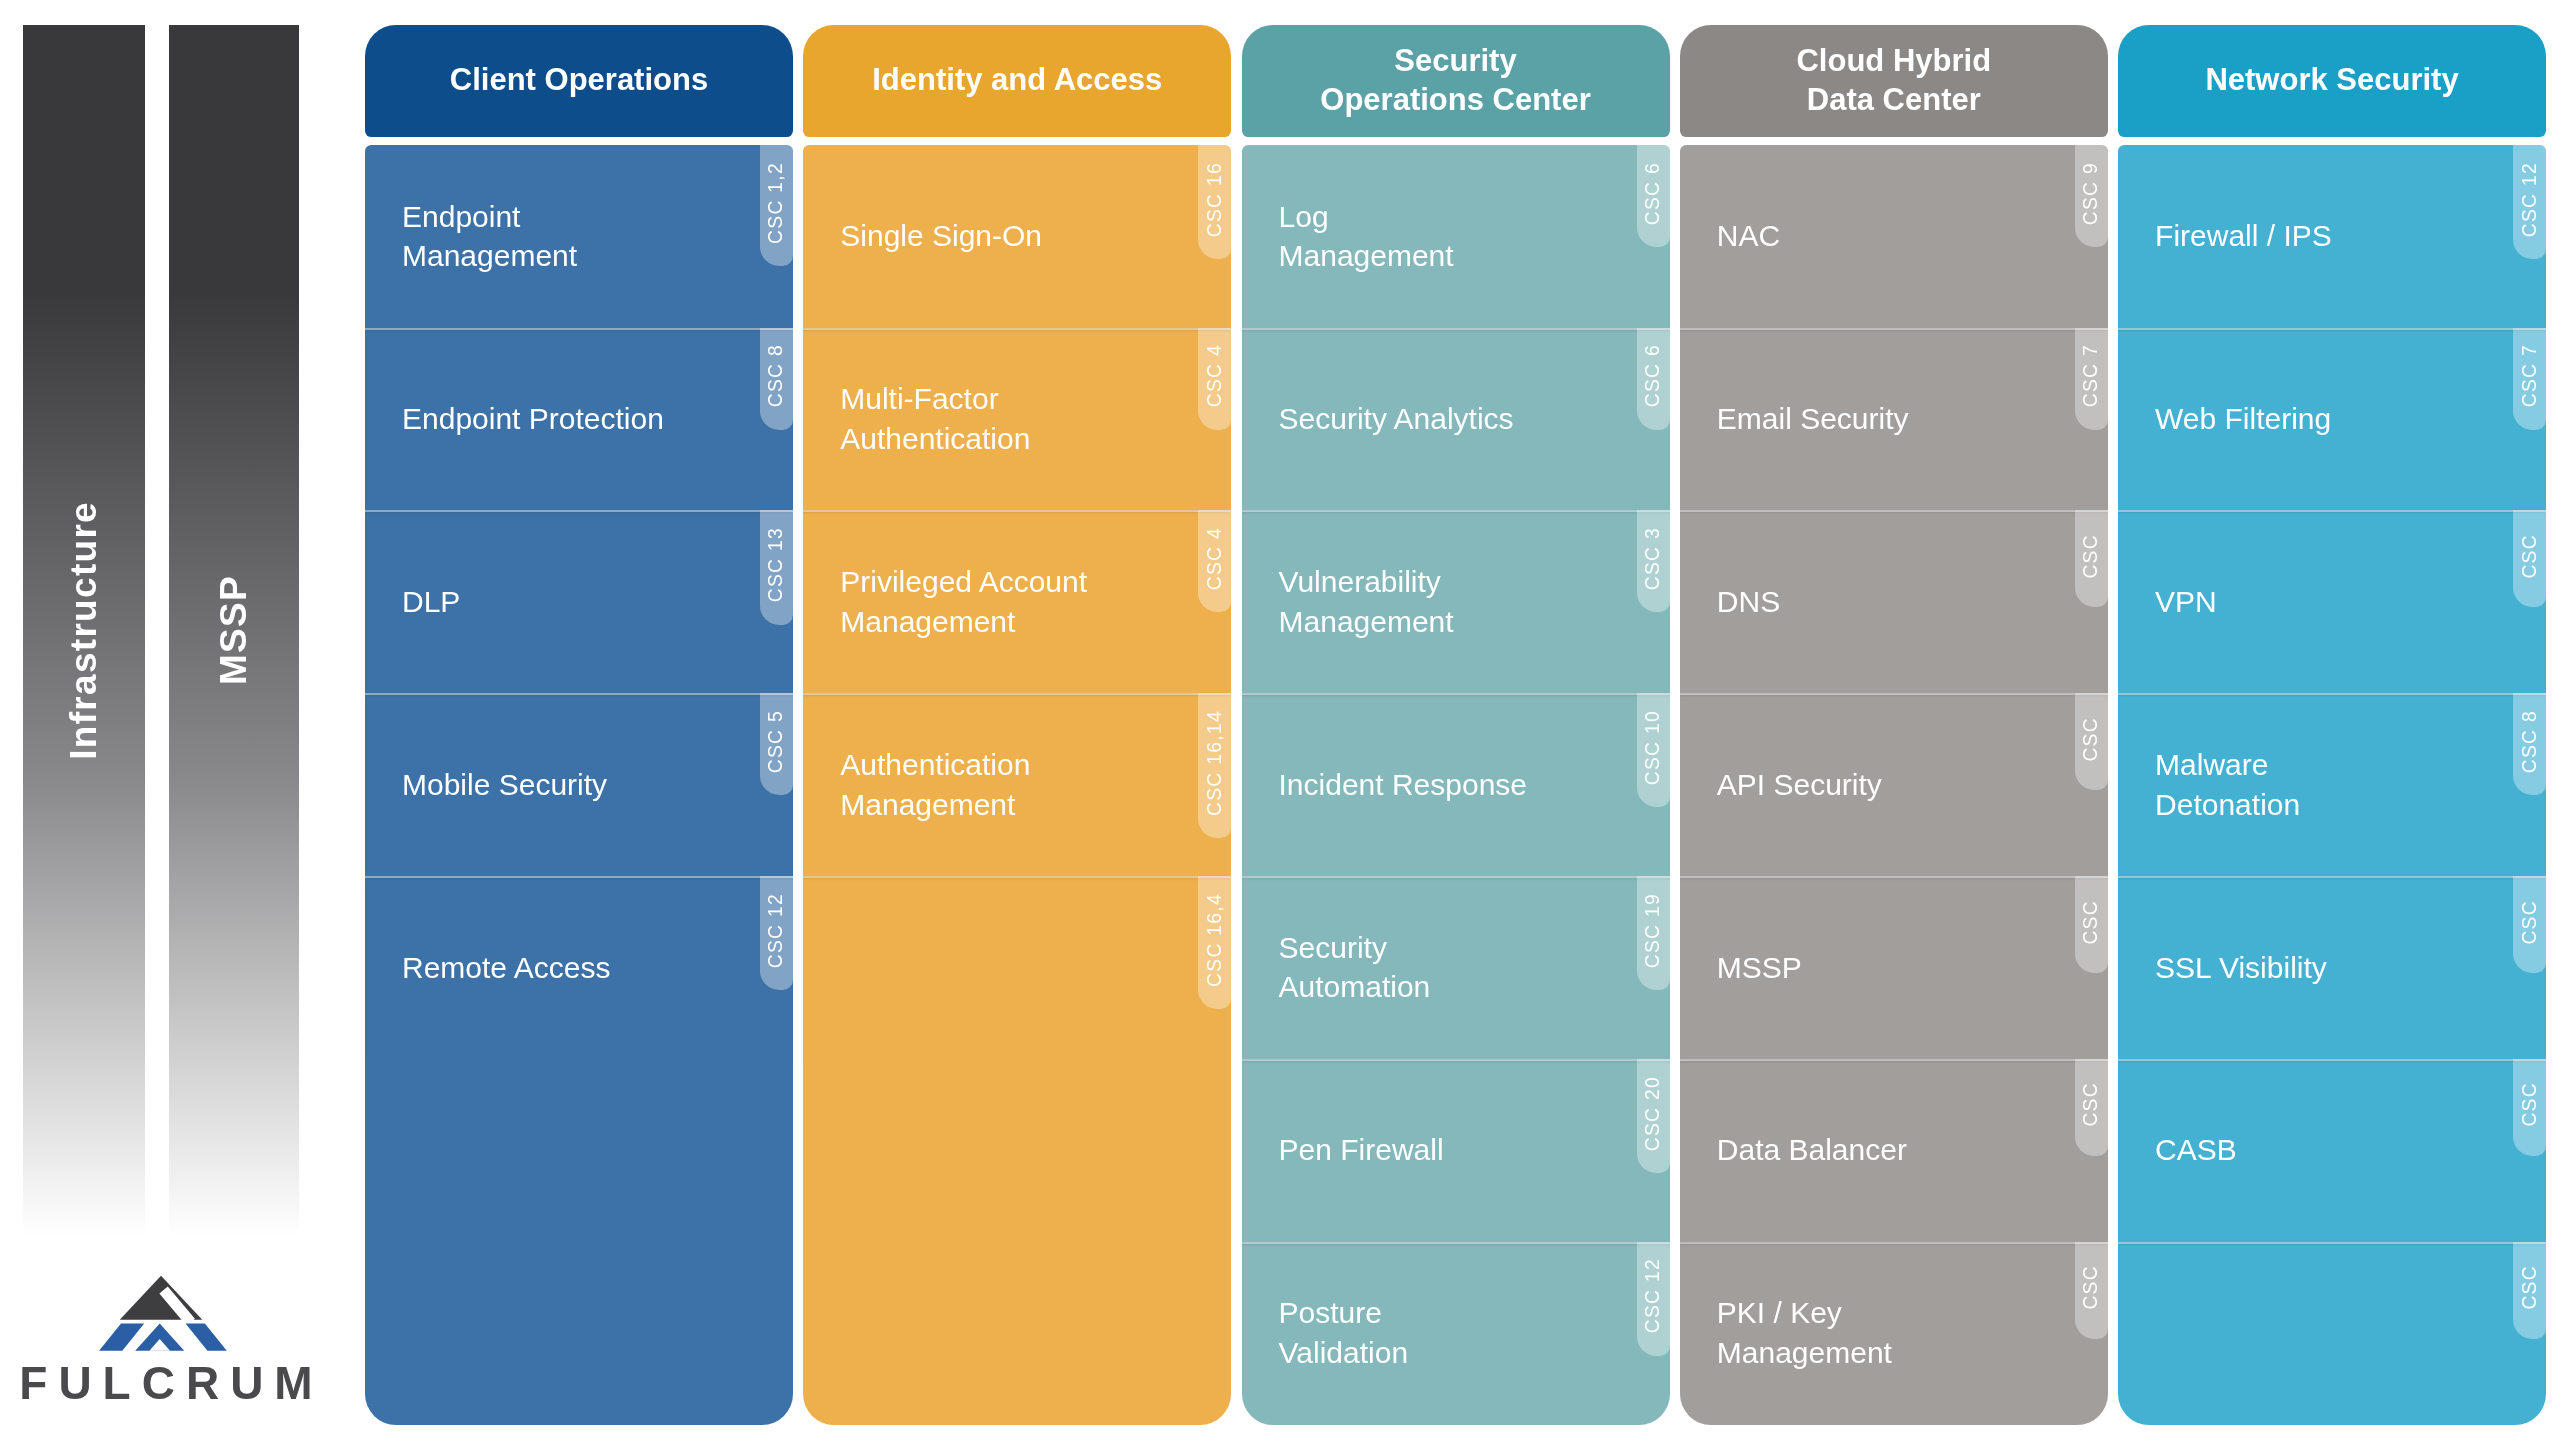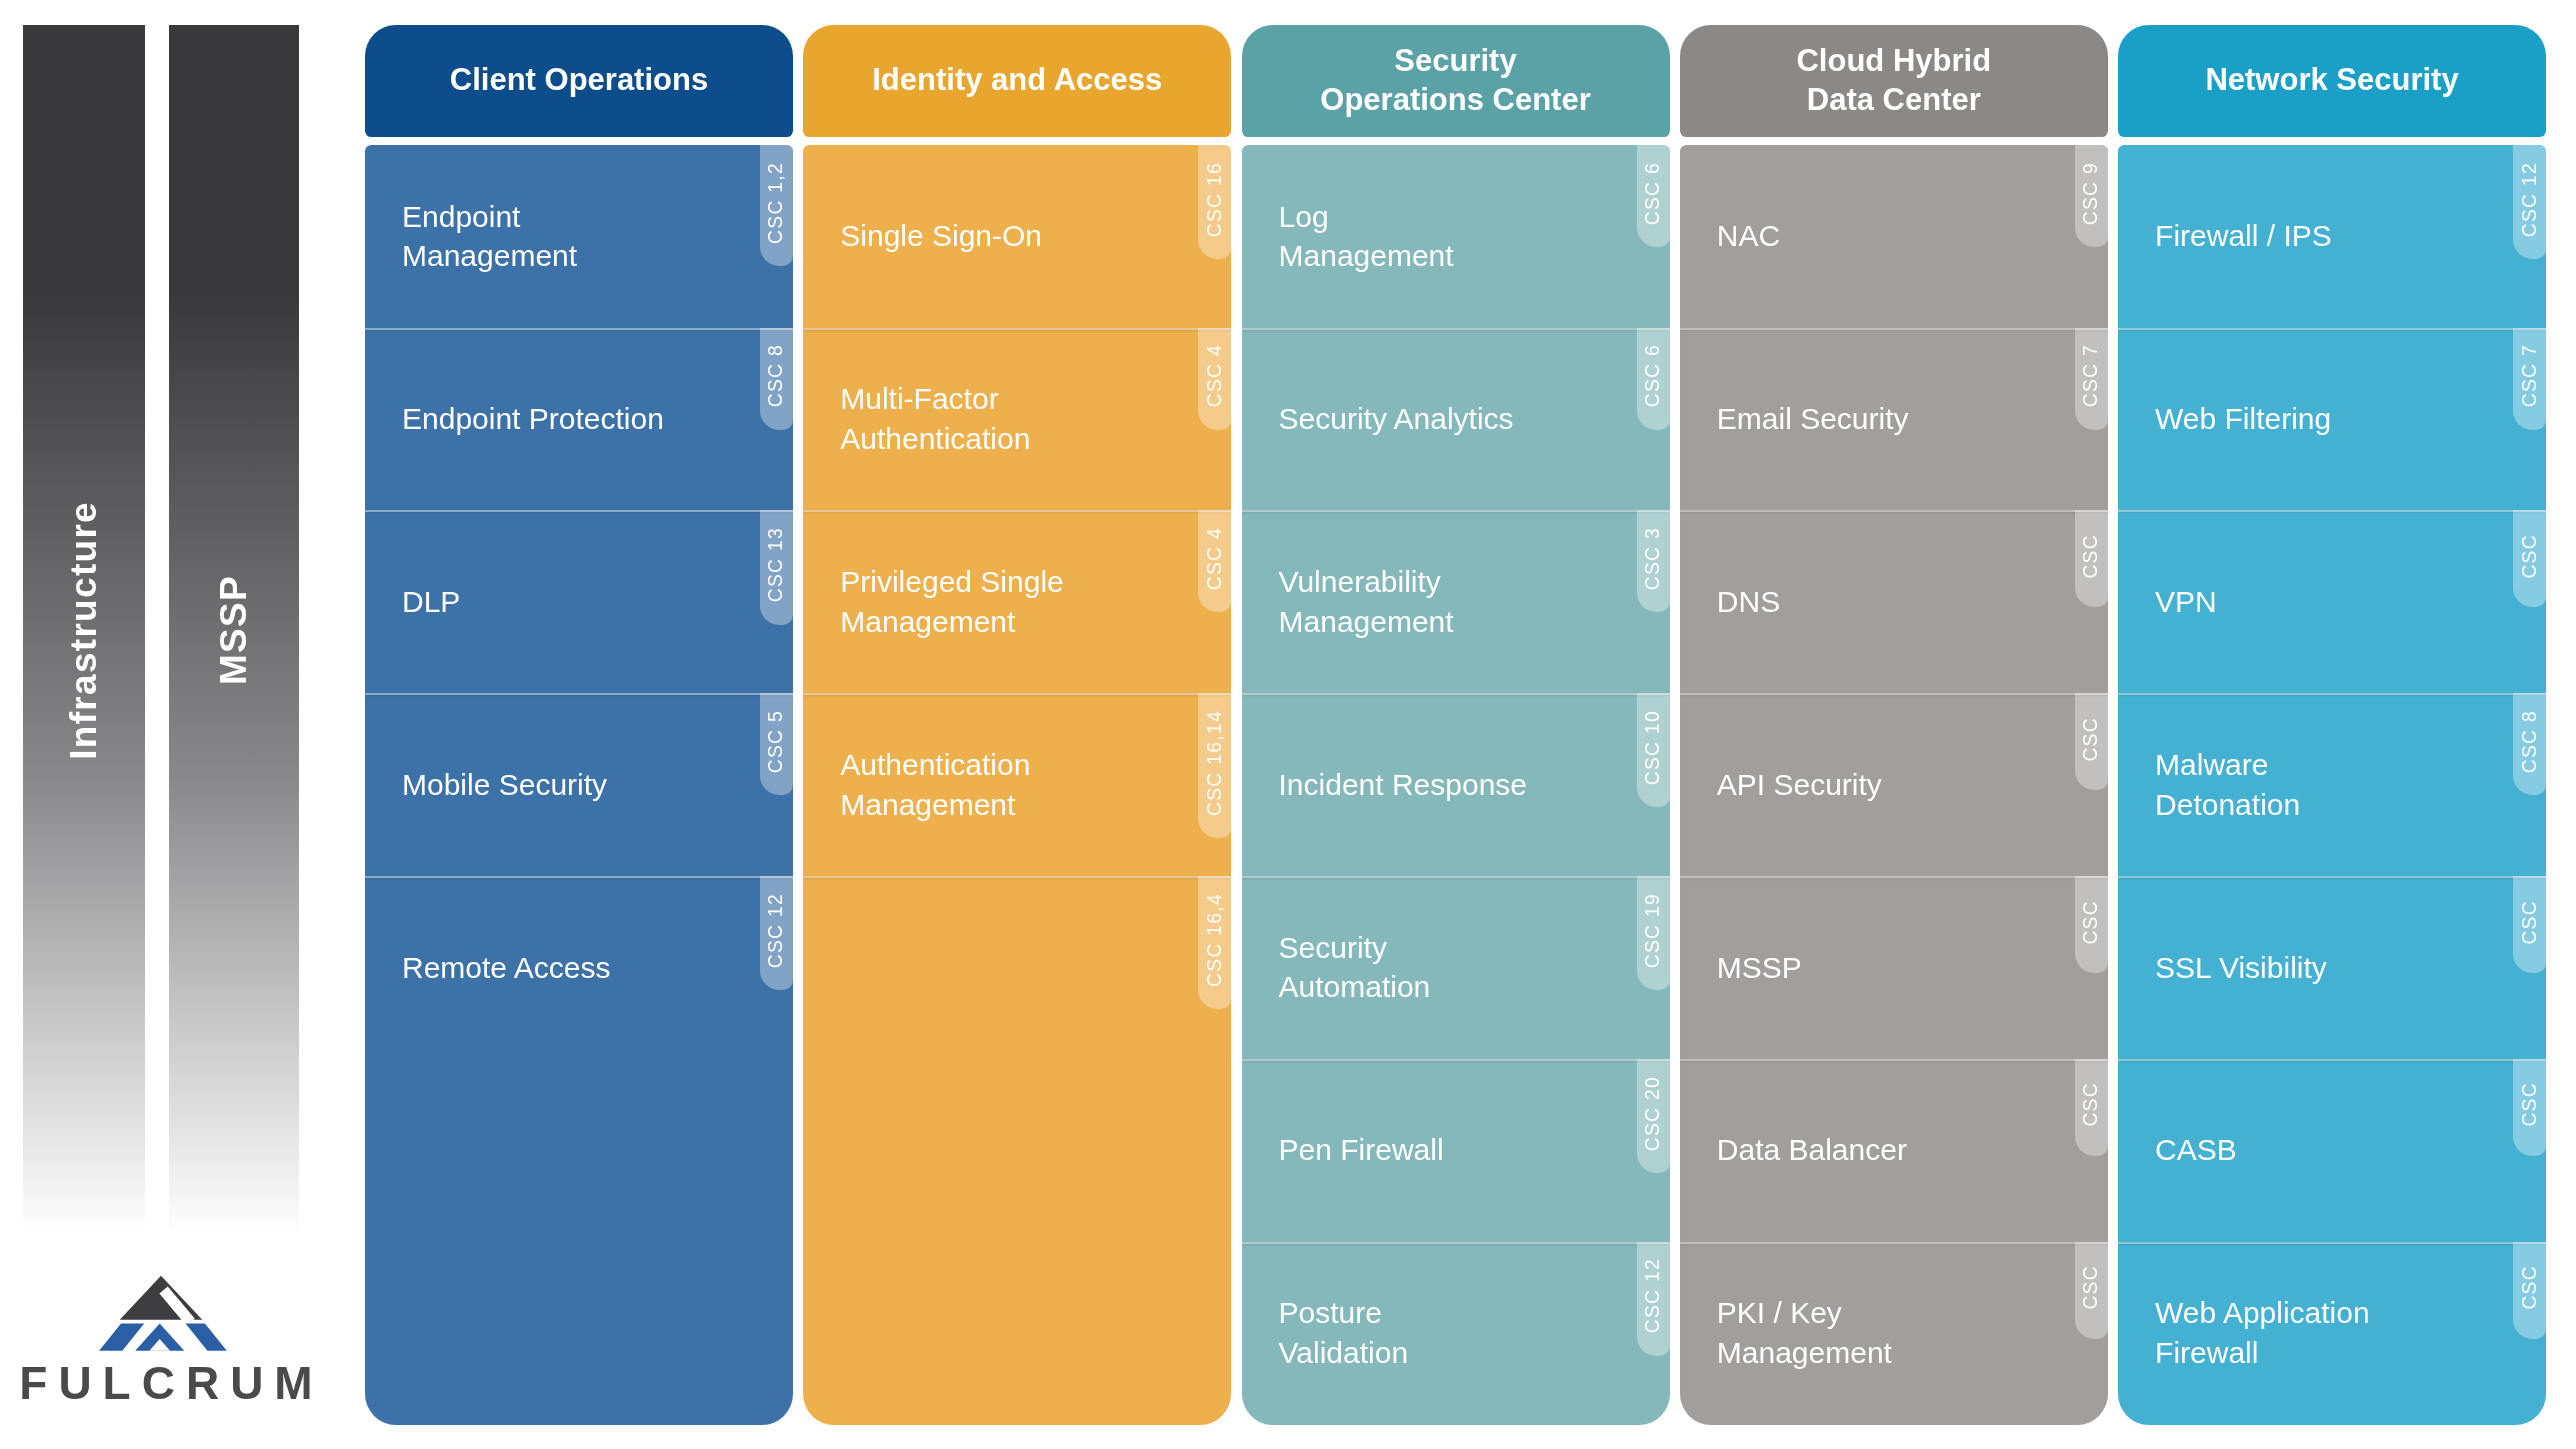--- a/index.html
+++ b/index.html
@@ -155,21 +155,21 @@
             </span>
         </div>
         <div class="cell">
           <span class="cell-label">Multi-Factor
 Authentication</span>
           <span class="cell-tag">
               <span class="tag-text">CSC 4</span>
             </span>
         </div>
         <div class="cell">
-          <span class="cell-label">Privileged Single
+          <span class="cell-label">Privileged Account
 Management</span>
           <span class="cell-tag">
               <span class="tag-text">CSC 4</span>
             </span>
         </div>
         <div class="cell">
           <span class="cell-label">Authentication
 Management</span>
           <span class="cell-tag">
               <span class="tag-text">CSC 16,14</span>
@@ -327,22 +327,20 @@
               <span class="tag-text">CSC</span>
             </span>
         </div>
         <div class="cell">
           <span class="cell-label">CASB</span>
           <span class="cell-tag">
               <span class="tag-text">CSC</span>
             </span>
         </div>
         <div class="cell">
-          <span class="cell-label">Web Application
-Firewall</span>
           <span class="cell-tag">
               <span class="tag-text">CSC</span>
             </span>
         </div>
       </div>
     </section>
 
   </div>
 </div>
 

